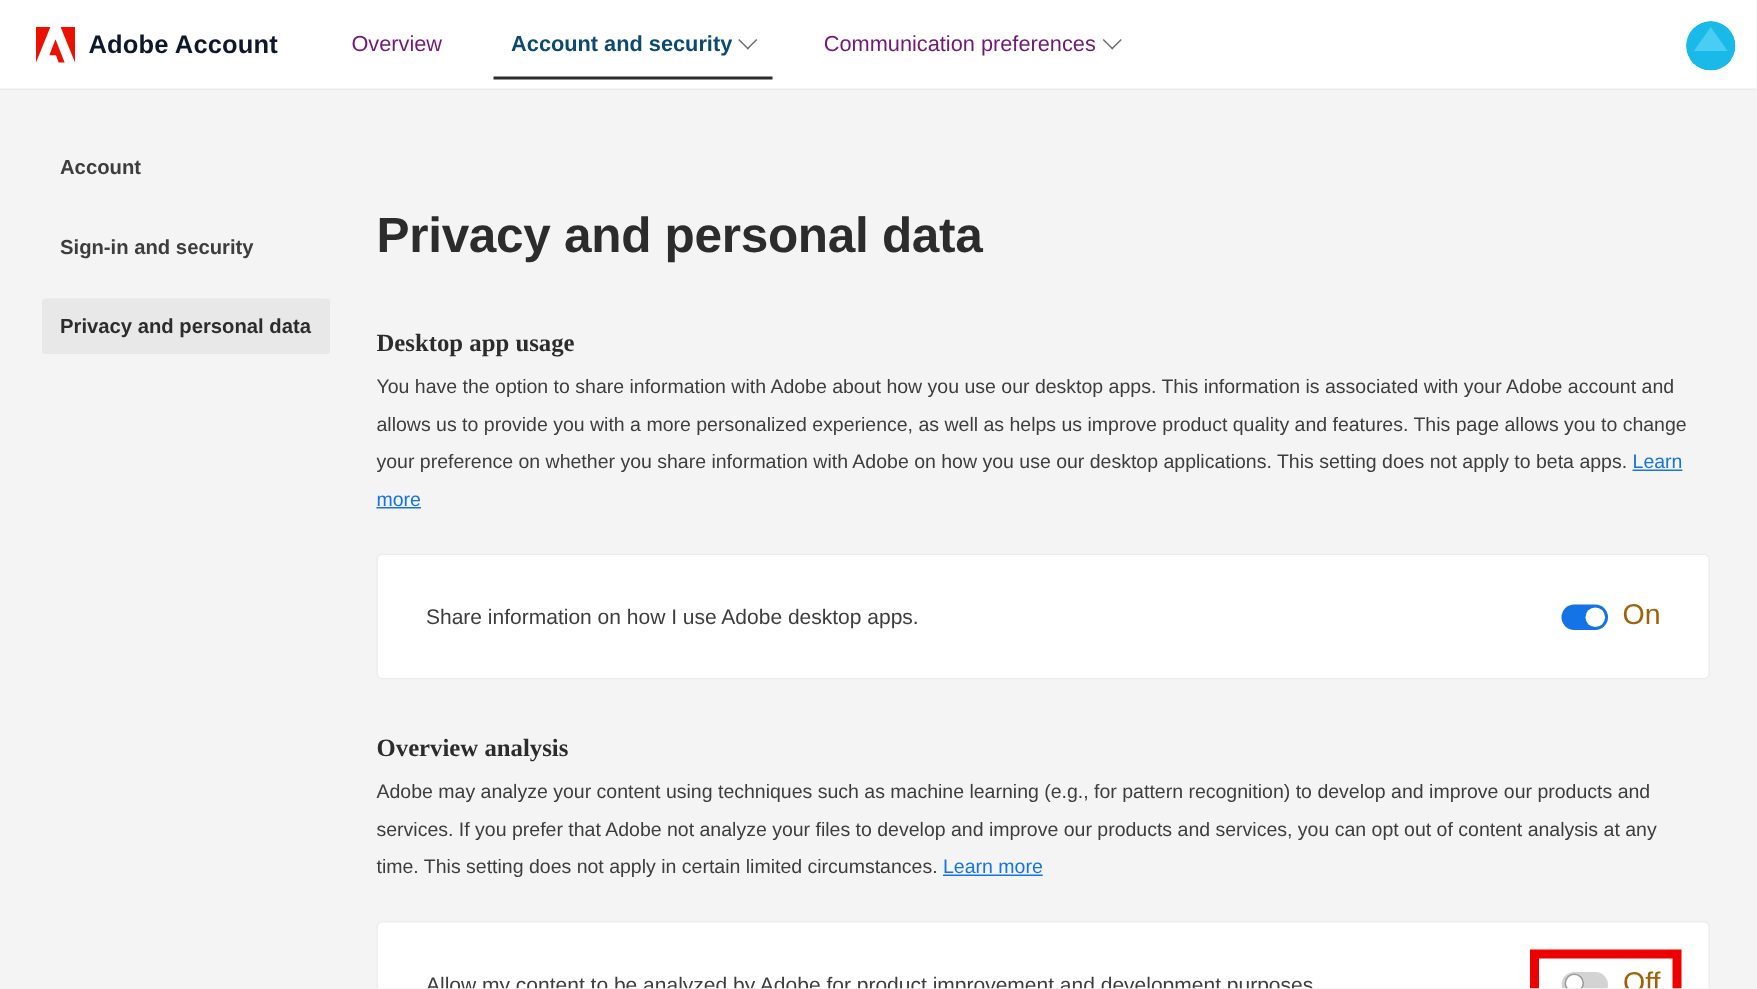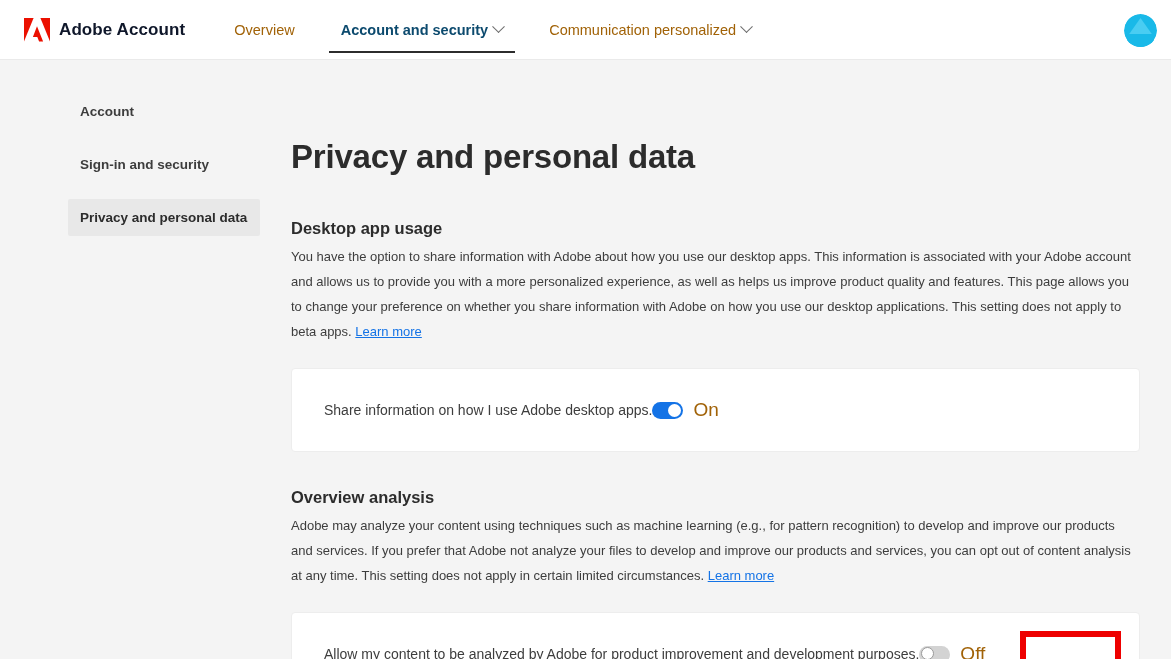--- a/index.html
+++ b/index.html
@@ -54,21 +54,21 @@
 
   .nav-item {
     position: relative;
     height: 60px;
     display: flex;
     align-items: center;
     gap: 6px;
     padding: 0 12px;
     margin-right: 22px;
     font-size: 14.5px;
-    color: #a16207;
+    color: #701a75;
     white-space: nowrap;
     cursor: pointer;
   }
 
   .nav-item.active { font-weight: bold; color: #0c4a6e; }
 
   .nav-item.active::after {
     content: "";
     position: absolute;
     left: 0; right: 0;
@@ -92,21 +92,20 @@
     width: 33px; height: 33px;
     border-radius: 50%;
     overflow: hidden;
     cursor: pointer;
   }
 
   
   .page {
     display: flex;
     height: 599px;
-    padding-left: 40px;
   }
 
   
   .sidebar {
     width: 250px;
     flex: 0 0 250px;
     padding-top: 33px;
   }
 
   .side-item {
@@ -135,20 +134,21 @@
     color: #2c2c2c;
     letter-spacing: -0.2px;
     margin-bottom: 43px;
   }
 
   .section-title {
     font-size: 16.5px;
     font-weight: bold;
     color: #2c2c2c;
     margin-bottom: 6px;
+    font-family: Liberation Serif, serif;
   }
 
   .section-body {
     font-size: 13px;
     line-height: 25px;
     color: #3d3d3d;
     max-width: 885px;
   }
 
   .link {
@@ -158,21 +158,21 @@
   }
 
   .card {
     background: #ffffff;
     border: 1px solid #ededed;
     border-radius: 4px;
     margin-top: 24px;
     height: 84px;
     display: flex;
     align-items: center;
-    justify-content: flex-start;
+    justify-content: space-between;
     padding: 0 32px;
     position: relative;
   }
 
   .card-label {
     font-size: 14px;
     color: #3d3d3d;
   }
 
   .toggle-wrap {
@@ -238,21 +238,21 @@
 
   <div class="nav">
     <div class="nav-item">
       <span>Overview</span>
     </div>
     <div class="nav-item active">
       <span>Account and security</span>
       <i class="chev"></i>
     </div>
     <div class="nav-item">
-      <span>Communication personalized</span>
+      <span>Communication preferences</span>
       <i class="chev"></i>
     </div>
   </div>
 
   <div class="avatar">
     <svg viewBox="0 0 33 33" width="33" height="33" aria-hidden="true">
       <circle cx="16.5" cy="16.5" r="16.5" fill="#19b9e8"></circle>
       <path d="M16.5 4 L5.2 20 L27.8 20 Z" fill="#49cdf2"></path>
       <path d="M3 22 h27 v11 H3 Z" fill="#19b9e8"></path>
     </svg>

